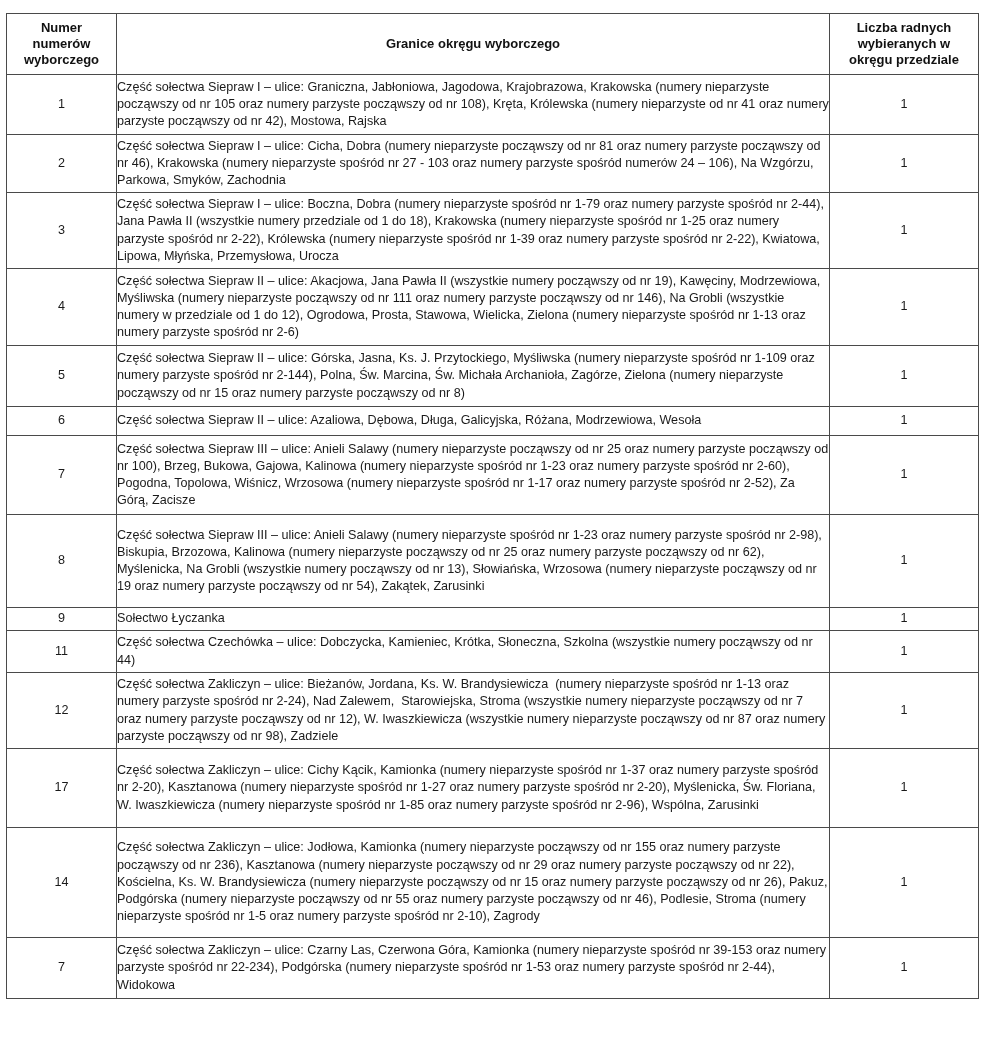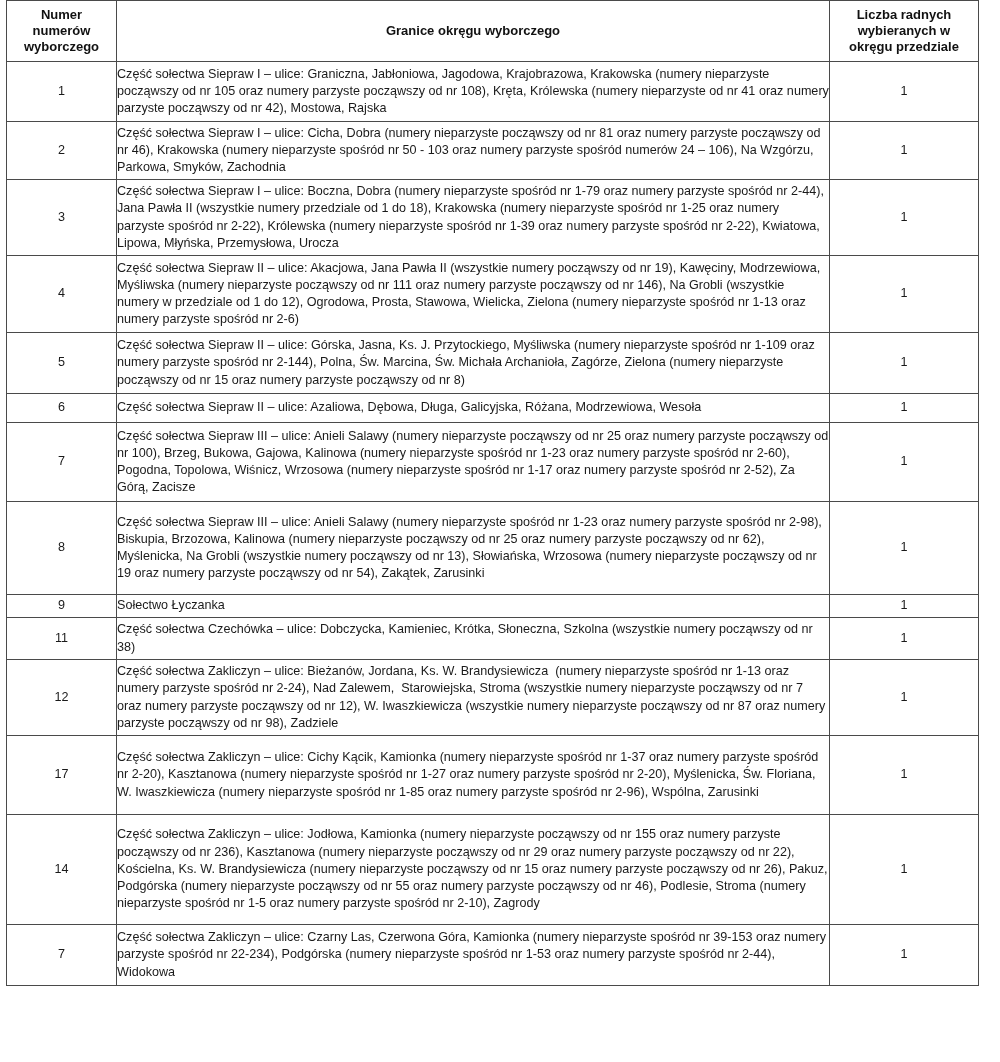--- a/index.html
+++ b/index.html
@@ -11,21 +11,21 @@
       width: 1000px;
       height: 1062px;
       position: relative;
       overflow: hidden;
       font-family: "Liberation Sans", sans-serif;
       color: #1a1a1a;
     }
     table.districts {
       position: absolute;
       left: 6px;
-      top: 0;
+      top: 13px;
       width: 972px;
       border-collapse: collapse;
       table-layout: fixed;
       font-size: 12.6px;
       line-height: 17.2px;
     }
     table.districts th,
     table.districts td {
       border: 1px solid #4a4a4a;
       padding: 0;
@@ -76,21 +76,21 @@
     </tr>
   </thead>
   <tbody>
     <tr style="height:60px">
       <td class="num">1</td>
       <td class="bounds">Część sołectwa Siepraw I – ulice: Graniczna, Jabłoniowa, Jagodowa, Krajobrazowa, Krakowska (numery nieparzyste począwszy od nr 105 oraz numery parzyste począwszy od nr 108), Kręta, Królewska (numery nieparzyste od nr 41 oraz numery parzyste począwszy od nr 42), Mostowa, Rajska</td>
       <td class="count">1</td>
     </tr>
     <tr style="height:58px">
       <td class="num">2</td>
-      <td class="bounds">Część sołectwa Siepraw I – ulice: Cicha, Dobra (numery nieparzyste począwszy od nr 81 oraz numery parzyste począwszy od nr 46), Krakowska (numery nieparzyste spośród nr 50 - 103 oraz numery parzyste spośród numerów 24 – 106), Na Wzgórzu, Parkowa, Smyków, Zachodnia</td>
+      <td class="bounds">Część sołectwa Siepraw I – ulice: Cicha, Dobra (numery nieparzyste począwszy od nr 81 oraz numery parzyste począwszy od nr 46), Krakowska (numery nieparzyste spośród nr 27 - 103 oraz numery parzyste spośród numerów 24 – 106), Na Wzgórzu, Parkowa, Smyków, Zachodnia</td>
       <td class="count">1</td>
     </tr>
     <tr style="height:76px">
       <td class="num">3</td>
       <td class="bounds">Część sołectwa Siepraw I – ulice: Boczna, Dobra (numery nieparzyste spośród nr 1-79 oraz numery parzyste spośród nr 2-44), Jana Pawła II (wszystkie numery przedziale od 1 do 18), Krakowska (numery nieparzyste spośród nr 1-25 oraz numery parzyste spośród nr 2-22), Królewska (numery nieparzyste spośród nr 1-39 oraz numery parzyste spośród nr 2-22), Kwiatowa, Lipowa, Młyńska, Przemysłowa, Urocza</td>
       <td class="count">1</td>
     </tr>
     <tr style="height:77px">
       <td class="num">4</td>
       <td class="bounds">Część sołectwa Siepraw II – ulice: Akacjowa, Jana Pawła II (wszystkie numery począwszy od nr 19), Kawęciny, Modrzewiowa, Myśliwska (numery nieparzyste począwszy od nr 111 oraz numery parzyste począwszy od nr 146), Na Grobli (wszystkie numery w przedziale od 1 do 12), Ogrodowa, Prosta, Stawowa, Wielicka, Zielona (numery nieparzyste spośród nr 1-13 oraz numery parzyste spośród nr 2-6)</td>
@@ -116,21 +116,21 @@
       <td class="bounds">Część sołectwa Siepraw III – ulice: Anieli Salawy (numery nieparzyste spośród nr 1-23 oraz numery parzyste spośród nr 2-98), Biskupia, Brzozowa, Kalinowa (numery nieparzyste począwszy od nr 25 oraz numery parzyste począwszy od nr 62), Myślenicka, Na Grobli (wszystkie numery począwszy od nr 13), Słowiańska, Wrzosowa (numery nieparzyste począwszy od nr 19 oraz numery parzyste począwszy od nr 54), Zakątek, Zarusinki</td>
       <td class="count">1</td>
     </tr>
     <tr style="height:23px">
       <td class="num">9</td>
       <td class="bounds">Sołectwo Łyczanka</td>
       <td class="count">1</td>
     </tr>
     <tr style="height:42px">
       <td class="num">11</td>
-      <td class="bounds">Część sołectwa Czechówka – ulice: Dobczycka, Kamieniec, Krótka, Słoneczna, Szkolna (wszystkie numery począwszy od nr 38)</td>
+      <td class="bounds">Część sołectwa Czechówka – ulice: Dobczycka, Kamieniec, Krótka, Słoneczna, Szkolna (wszystkie numery począwszy od nr 44)</td>
       <td class="count">1</td>
     </tr>
     <tr style="height:76px">
       <td class="num">12</td>
       <td class="bounds" style="white-space:pre-wrap">Część sołectwa Zakliczyn – ulice: Bieżanów, Jordana, Ks. W. Brandysiewicza  (numery nieparzyste spośród nr 1-13 oraz numery parzyste spośród nr 2-24), Nad Zalewem,  Starowiejska, Stroma (wszystkie numery nieparzyste począwszy od nr 7 oraz numery parzyste począwszy od nr 12), W. Iwaszkiewicza (wszystkie numery nieparzyste począwszy od nr 87 oraz numery parzyste począwszy od nr 98), Zadziele</td>
       <td class="count">1</td>
     </tr>
     <tr style="height:79px">
       <td class="num">17</td>
       <td class="bounds">Część sołectwa Zakliczyn – ulice: Cichy Kącik, Kamionka (numery nieparzyste spośród nr 1-37 oraz numery parzyste spośród nr 2-20), Kasztanowa (numery nieparzyste spośród nr 1-27 oraz numery parzyste spośród nr 2-20), Myślenicka, Św. Floriana, W. Iwaszkiewicza (numery nieparzyste spośród nr 1-85 oraz numery parzyste spośród nr 2-96), Wspólna, Zarusinki</td>

